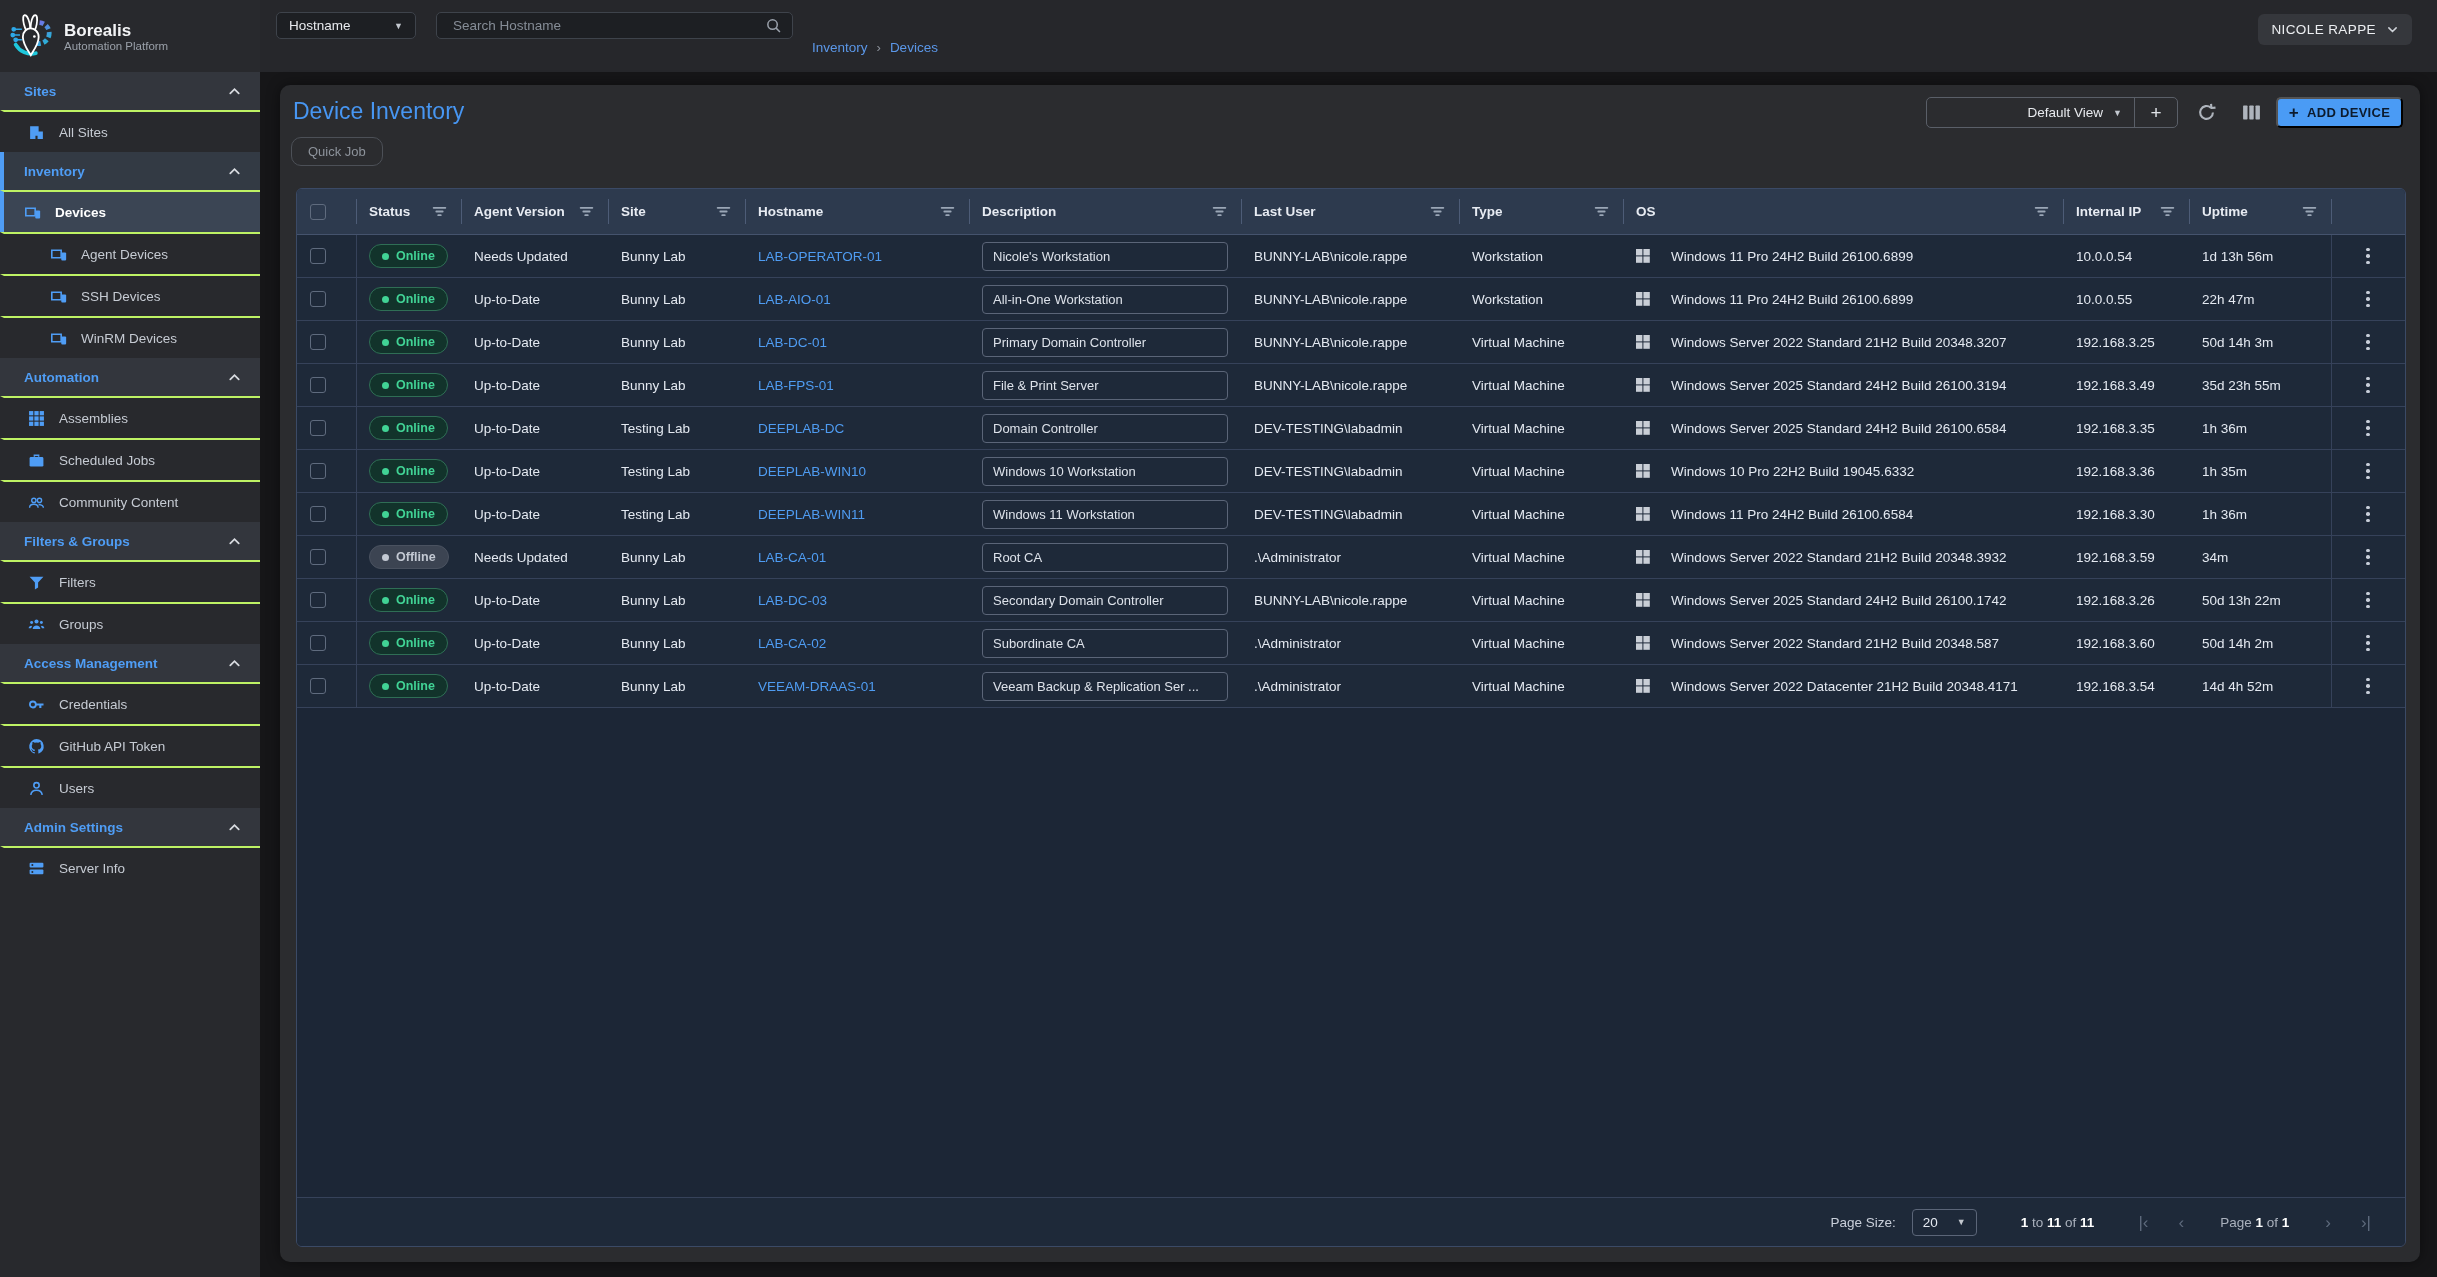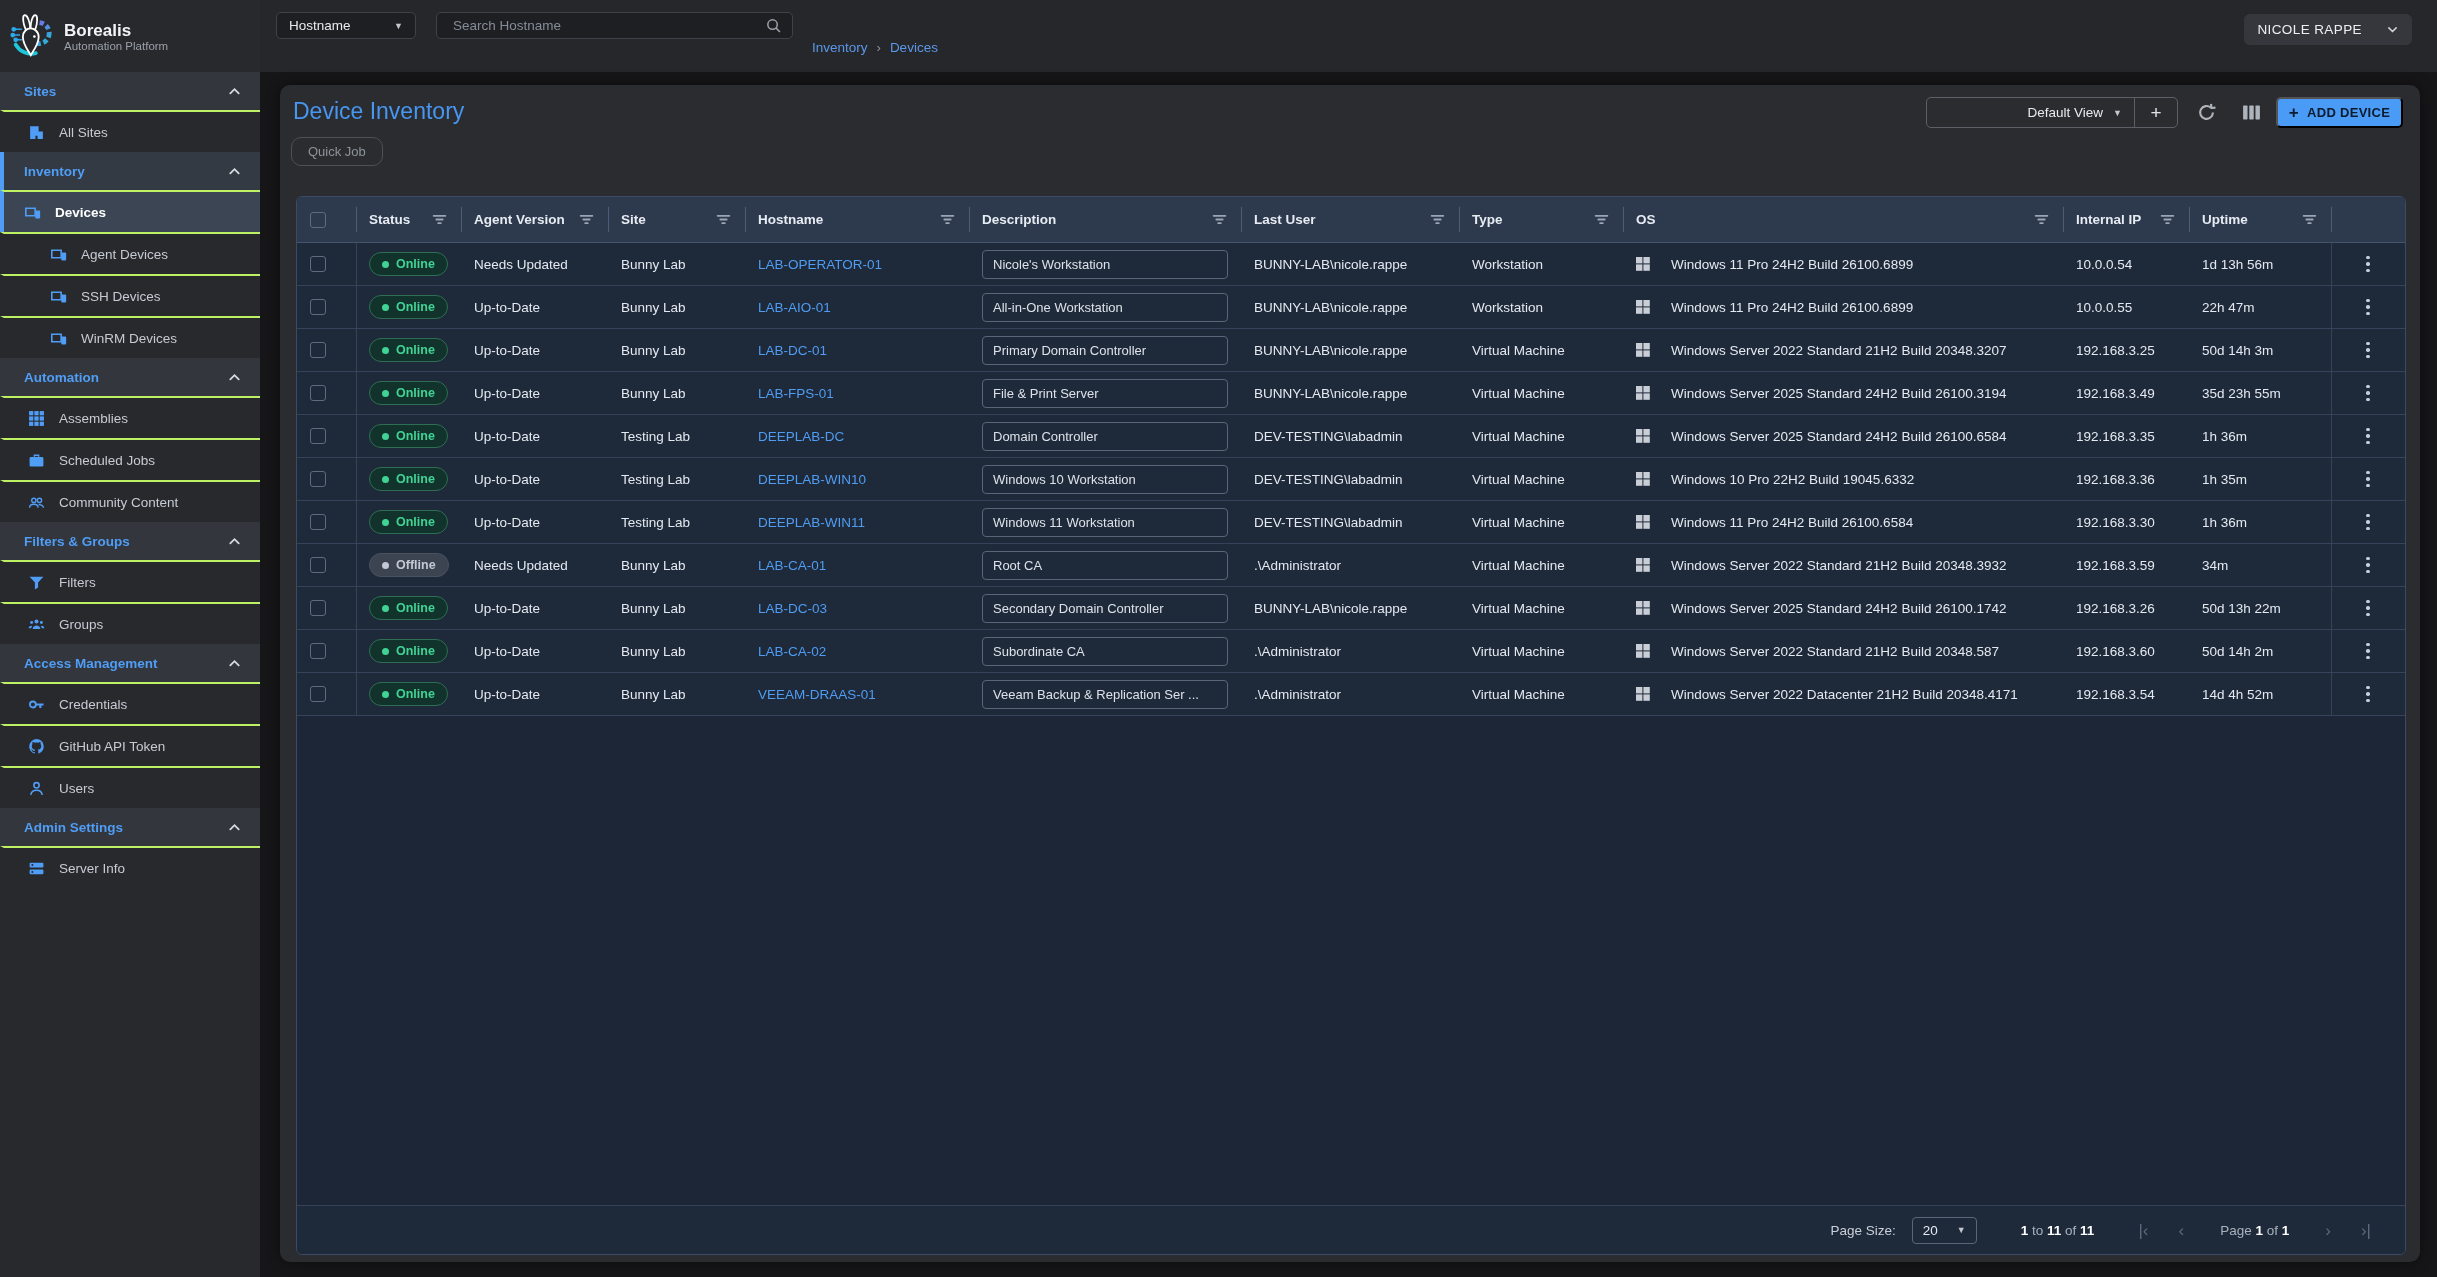--- a/index.html
+++ b/index.html
@@ -26,21 +26,21 @@
     flex:1;background:transparent;border:none;outline:none;color:#fef9c3;
     font-size:13.5px;font-family:inherit;
   }
   .search-box input::placeholder{color:#868d97;}
   .search-icon{width:17px;height:17px;color:#9aa1ab;display:inline-flex;}
   .breadcrumb{position:absolute;left:812px;top:40px;font-size:13.5px;display:flex;gap:9px;align-items:center;}
   .breadcrumb .crumb{color:#5b97e8;}
   .breadcrumb .sep{color:#8a9099;font-size:13px;}
   .user-chip{
     position:absolute;right:25px;top:14px;height:31px;box-sizing:border-box;
-    background:#35373c;border-radius:6px;display:flex;align-items:center;gap:24px;
+    background:#35373c;border-radius:6px;display:flex;align-items:center;gap:10px;
     padding:0 13px;color:#eceef1;font-size:13.5px;letter-spacing:.4px;
   }
   .user-chip .icn{width:13px;height:13px;color:#cfd3d9;display:inline-flex;}
   
   .sidebar{position:absolute;left:0;top:0;width:260px;height:1277px;background:#28292d;z-index:5;}
   .logo-block{height:72px;display:flex;align-items:center;gap:10px;padding-left:8px;}
   .logo-mark{width:46px;height:46px;flex:0 0 46px;}
   .brand-name{color:#f3f4f6;font-size:17px;font-weight:bold;line-height:19px;}
   .brand-sub{color:#9aa0a9;font-size:11.5px;}
   .side-section-header{
@@ -81,21 +81,21 @@
   .add-btn{
     position:absolute;top:12px;right:17px;width:127px;height:31px;border-radius:5px;
     background:#4a9bf5;color:#0c1b2e;font-weight:bold;font-size:13px;
     display:flex;align-items:center;justify-content:center;gap:8px;letter-spacing:.3px;
   }
   .add-btn .plus{font-size:17px;font-weight:bold;}
   
   .tablec{
     position:absolute;left:16px;top:103px;width:2110px;height:1059px;box-sizing:border-box;
     background:#1c2636;border:1px solid #3b4a66;border-radius:6px;
-    display:flex;flex-direction:column;overflow:hidden;margin-top:8px;
+    display:flex;flex-direction:column;overflow:hidden;
     --cols:59px 105px 147px 137px 224px 272px 218px 164px 440px 126px 142px minmax(0,1fr);
   }
   .thead{
     display:grid;grid-template-columns:var(--cols);flex:0 0 45px;height:45px;
     background:#2d3a4e;border-bottom:1px solid #45536d;
   }
   .th{
     display:flex;align-items:center;justify-content:space-between;padding:0 13px;
     color:#e7ebf2;font-size:13.5px;font-weight:bold;position:relative;white-space:nowrap;overflow:hidden;
   }

